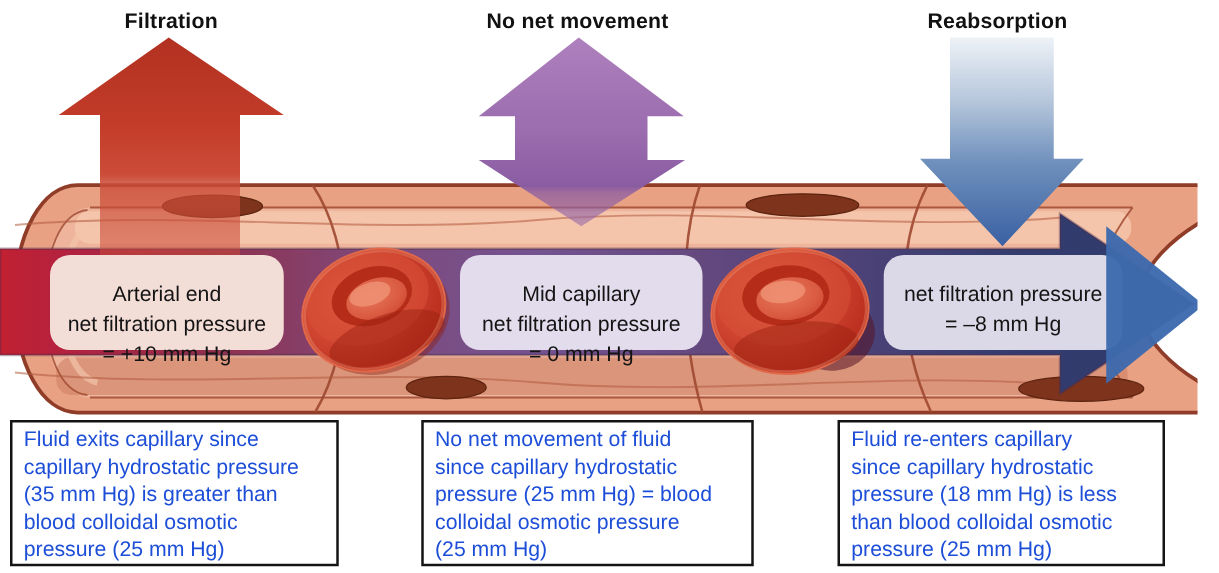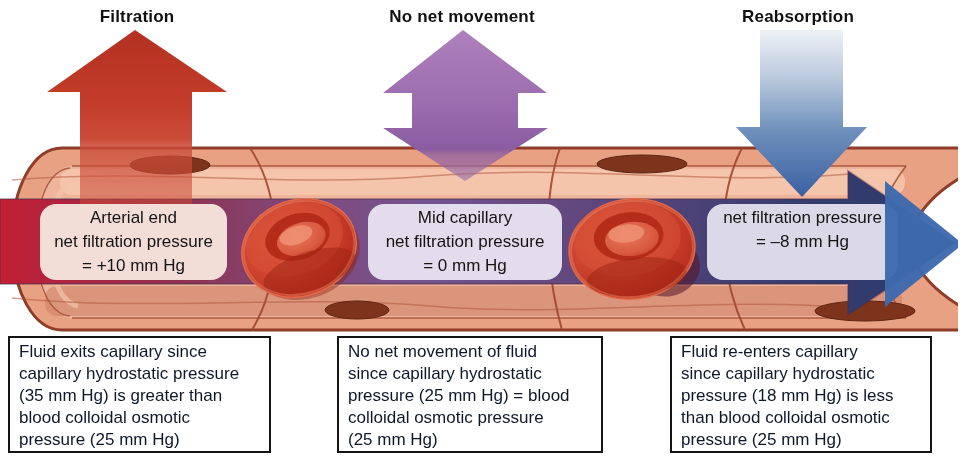--- a/index.html
+++ b/index.html
@@ -7,29 +7,29 @@
     position:relative;width:958px;height:458px;overflow:hidden;background:#ffffff;
     font-family:"Liberation Sans","DejaVu Sans",sans-serif;
   }
   .flow-label{
     position:absolute;top:7px;width:200px;text-align:center;
     font-size:17px;font-weight:bold;color:#111;letter-spacing:.2px;
   }
   .pbox{
     position:absolute;top:204px;height:76px;border-radius:16px;
     text-align:center;font-size:17px;line-height:24px;color:#141414;
-    box-sizing:border-box;padding-top:2px;
+    box-sizing:border-box;padding-top:20px;
   }
   .pbox-1{left:40px;width:187px;background:#f3ded7;}
   .pbox-2{left:368px;width:194px;background:#e2dcec;text-align:center;}
   .pbox-3{left:707px;width:191px;background:#dbd9e7;}
   .ebox{
     position:absolute;top:336px;height:117px;background:#ffffff;
     border:2px solid #141414;box-sizing:border-box;
-    font-size:17px;line-height:22px;color:#0f172a;padding:3px 8px 0 9px;
+    font-size:17px;line-height:22px;color:#1d4ed8;padding:3px 8px 0 9px;
     overflow:hidden;white-space:nowrap;
   }
   .ebox-1{left:8px;width:263px;}
   .ebox-2{left:337px;width:266px;}
   .ebox-3{left:670px;width:262px;}
   svg{position:absolute;left:0;top:0;}
 </style>
 </head>
 <body>
 

